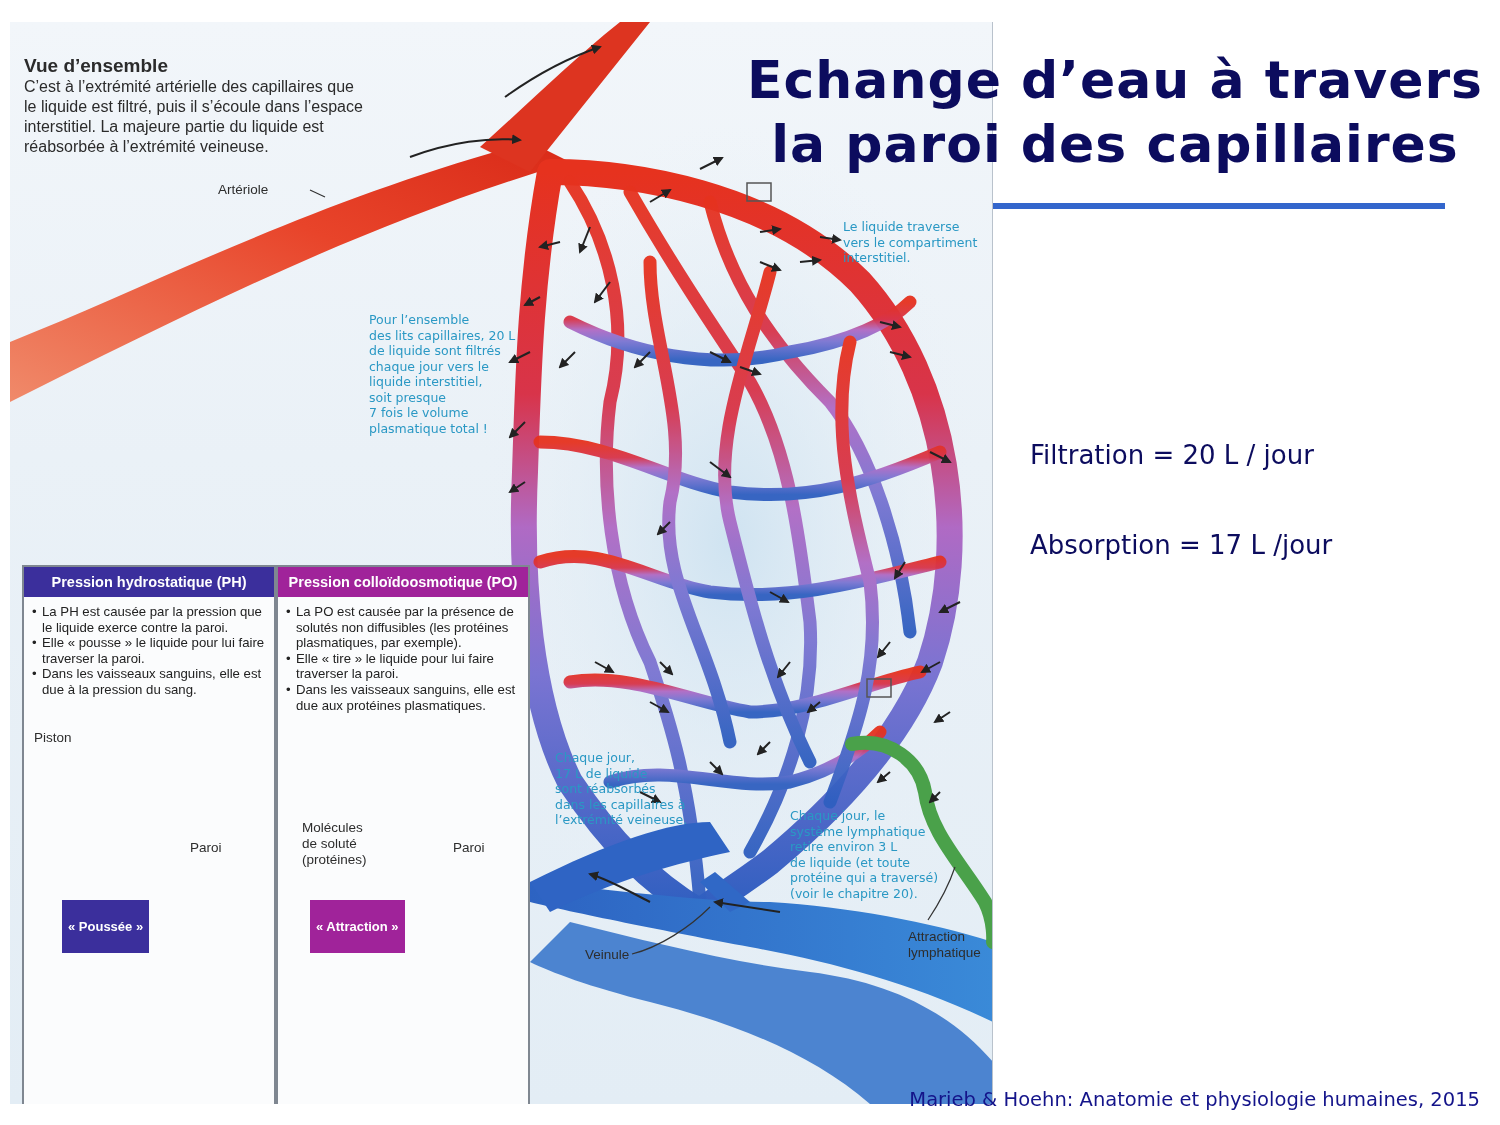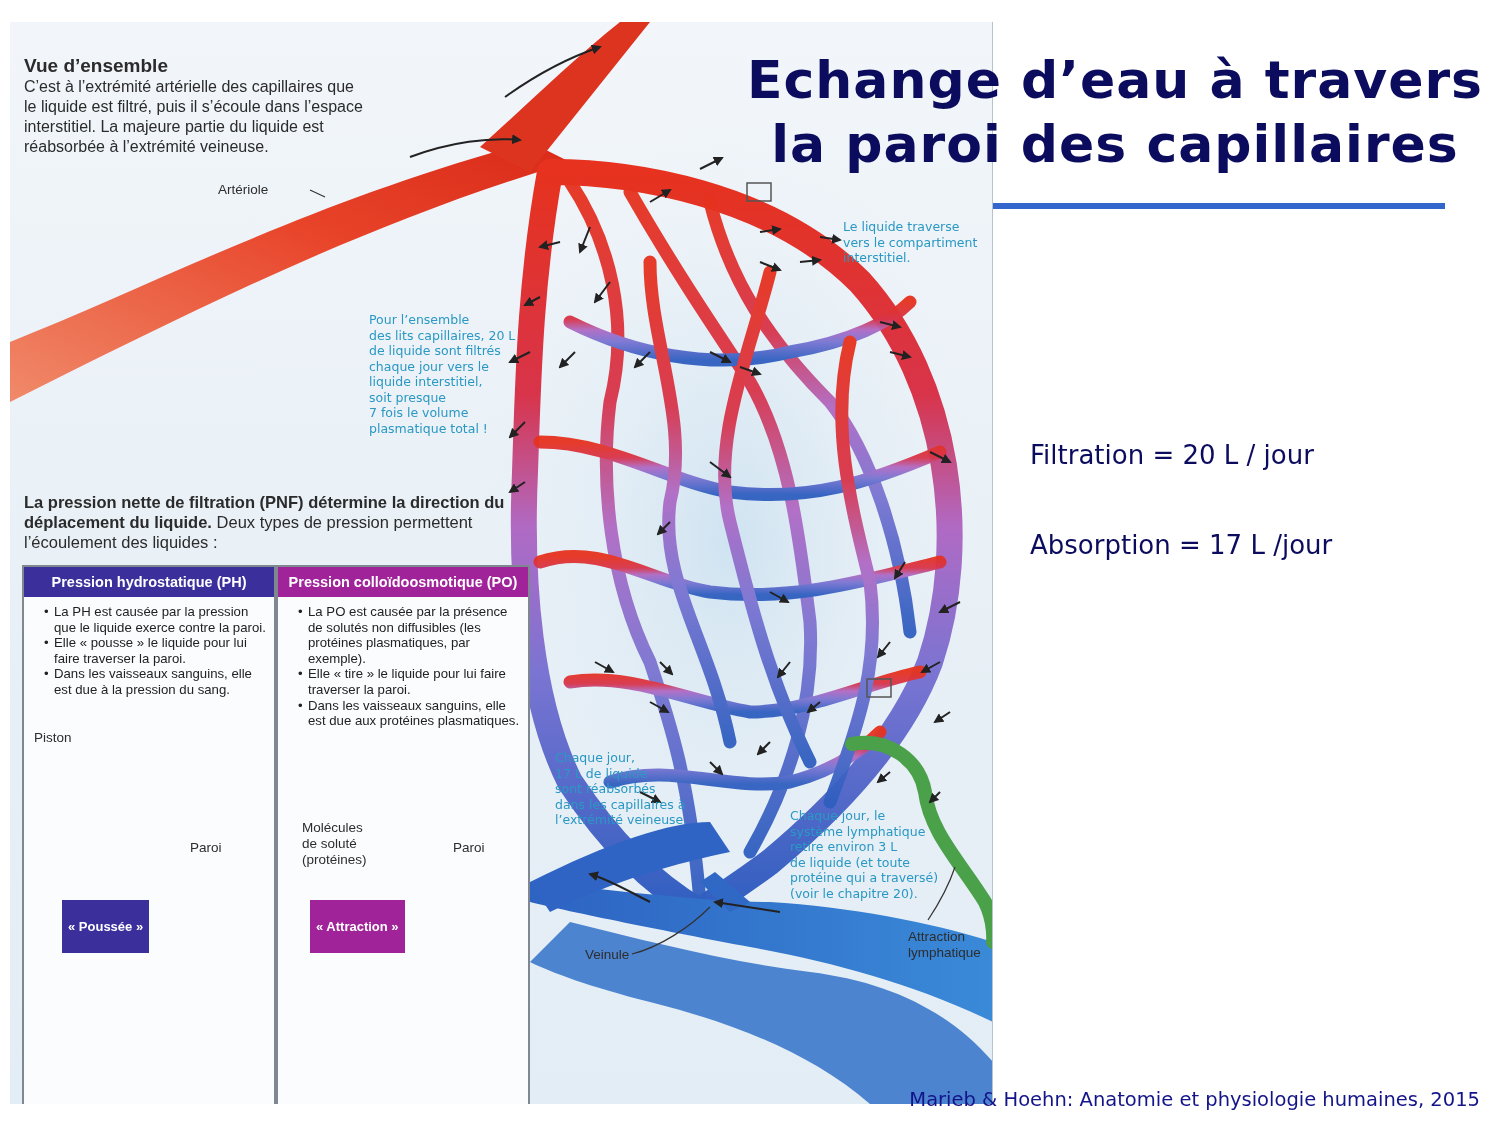--- a/index.html
+++ b/index.html
@@ -29,21 +29,21 @@
   .pnf b { font-weight: bold; }
 
   .panel { position: absolute; top: 543px; width: 254px; height: 548px; background: #fbfcfd;
     border: 2px solid #7f8791; }
   .panel.ph { left: 12px; }
   .panel.po { left: 266px; }
   .panel .head { height: 30px; color: #fff; font-family: "Liberation Sans", sans-serif;
     font-weight: bold; font-size: 14.5px; text-align: center; line-height: 30px; }
   .panel.ph .head { background: #3b2f9c; text-align: center; }
   .panel.po .head { background: #a0239a; }
-  .panel ul { list-style: none; padding: 7px 8px 0 20px; font-family: "Liberation Sans", sans-serif;
+  .panel ul { list-style: none; padding: 7px 8px 0 8px; font-family: "Liberation Sans", sans-serif;
     font-size: 13.2px; line-height: 15.6px; color: #222; }
   .panel li { position: relative; padding-left: 10px; }
   .panel li::before { content: "•"; position: absolute; left: 0; top: 0; }
 
   .tag { position: absolute; color: #fff; font-family: "Liberation Sans", sans-serif; font-weight: bold;
     font-size: 13px; padding: 19px 6px; }
   .tag.push { background: #3b2f9c; }
   .tag.pull { background: #a0239a; }
 
   
@@ -270,23 +270,20 @@
   </div>
   <div class="cyan-note" style="left:780px; top:786px;">
     <div>Chaque jour, le</div>
       <div>système lymphatique</div>
     <div>retire environ 3 L</div>
       <div>de liquide (et toute</div>
     <div>protéine qui a traversé)</div>
       <div>(voir le chapitre 20).</div>
   </div>
 
-  <div class="pnf">
-    <b>La pression nette de filtration (PNF) détermine la direction du déplacement du liquide.</b><span> Deux types de pression permettent l’écoulement des liquides :</span>
-  </div>
 
   <div class="panel ph">
     <div class="head">Pression hydrostatique (PH)</div>
     <ul>
       <li>La PH est causée par la pression que le liquide exerce contre la paroi.</li>
       <li>Elle « pousse » le liquide pour lui faire traverser la paroi.</li>
       <li>Dans les vaisseaux sanguins, elle est due à la pression du sang.</li>
     </ul>
   </div>
   <div class="label" style="left:24px; top:708px;">Piston</div>

